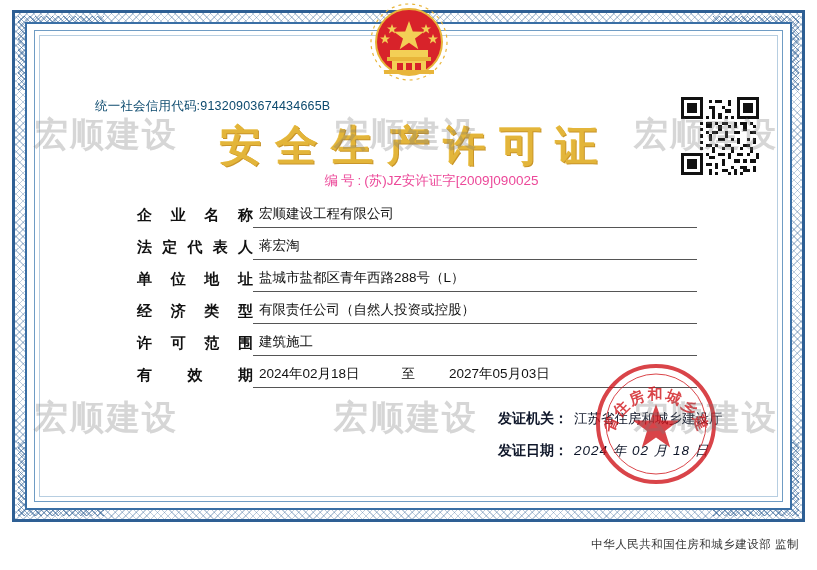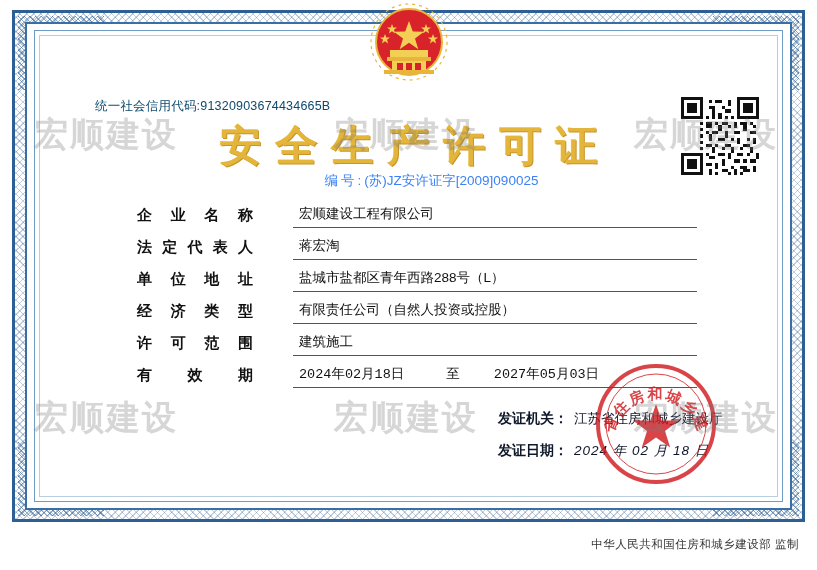--- a/index.html
+++ b/index.html
@@ -120,21 +120,21 @@
     text-shadow: 1px 1px 0 #c9952a, -0.5px -0.5px 0 #f4d679;
   }
 
   .serial {
     position: absolute;
     left: 0;
     right: 0;
     top: 172px;
     text-align: center;
     font-size: 13.5px;
-    color: #3b82f6;
+    color: #ec4899;
     z-index: 5;
     padding-left: 46px;
   }
   .serial .label { letter-spacing: 3px; }
 
   
   #qr {
     position: absolute;
     right: 58px;
     top: 97px;
@@ -169,26 +169,24 @@
   .field-label span { display: inline-block; }
   .field-value {
     flex: 1;
     font-size: 13.5px;
     color: #111;
     border-bottom: 1px solid #555;
     padding: 0 0 4px 6px;
     box-sizing: border-box;
     white-space: nowrap;
     overflow: hidden;
-    margin-left: 40px;
   }
   .field-value.valid-line {
     display: flex;
     align-items: flex-start;
-    font-family: Liberation Mono, monospace;
   }
   .valid-from { margin-right: 42px; }
   .valid-sep { margin-right: 34px; }
 
   
   .issuer {
     position: absolute;
     left: 498px;
     top: 396px;
     width: 260px;

